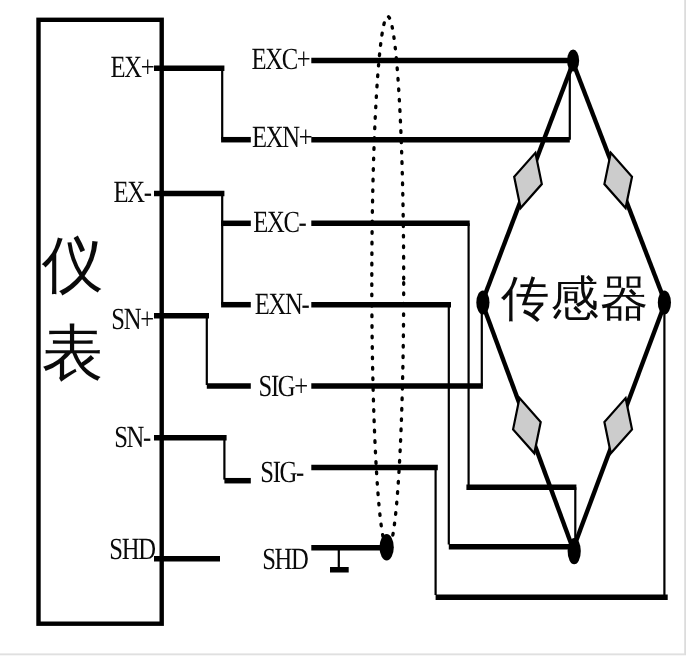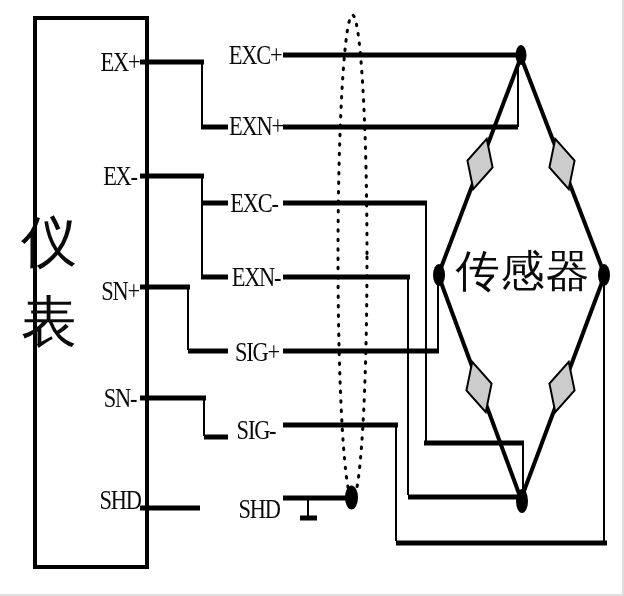--- a/index.html
+++ b/index.html
@@ -19,21 +19,21 @@
     transform:translate(-50%,-50%) scaleX(0.8);
     white-space:nowrap;
     font-size:28px;
     letter-spacing:-1.5px;
     color:#0a0a0a;
     font-family:"Liberation Serif", serif;
     line-height:1;
   }
   .lbl-cjk-vert{
     position:absolute;
-    left:19px;top:202px;
+    left:36px;top:202px;
     width:60px;
     font-size:56px;
     line-height:80px;
     text-align:center;
     word-break:break-all;
     letter-spacing:0;
     color:#0a0a0a;
     font-family:"Liberation Serif", serif;
   }
   .lbl-sensor{

